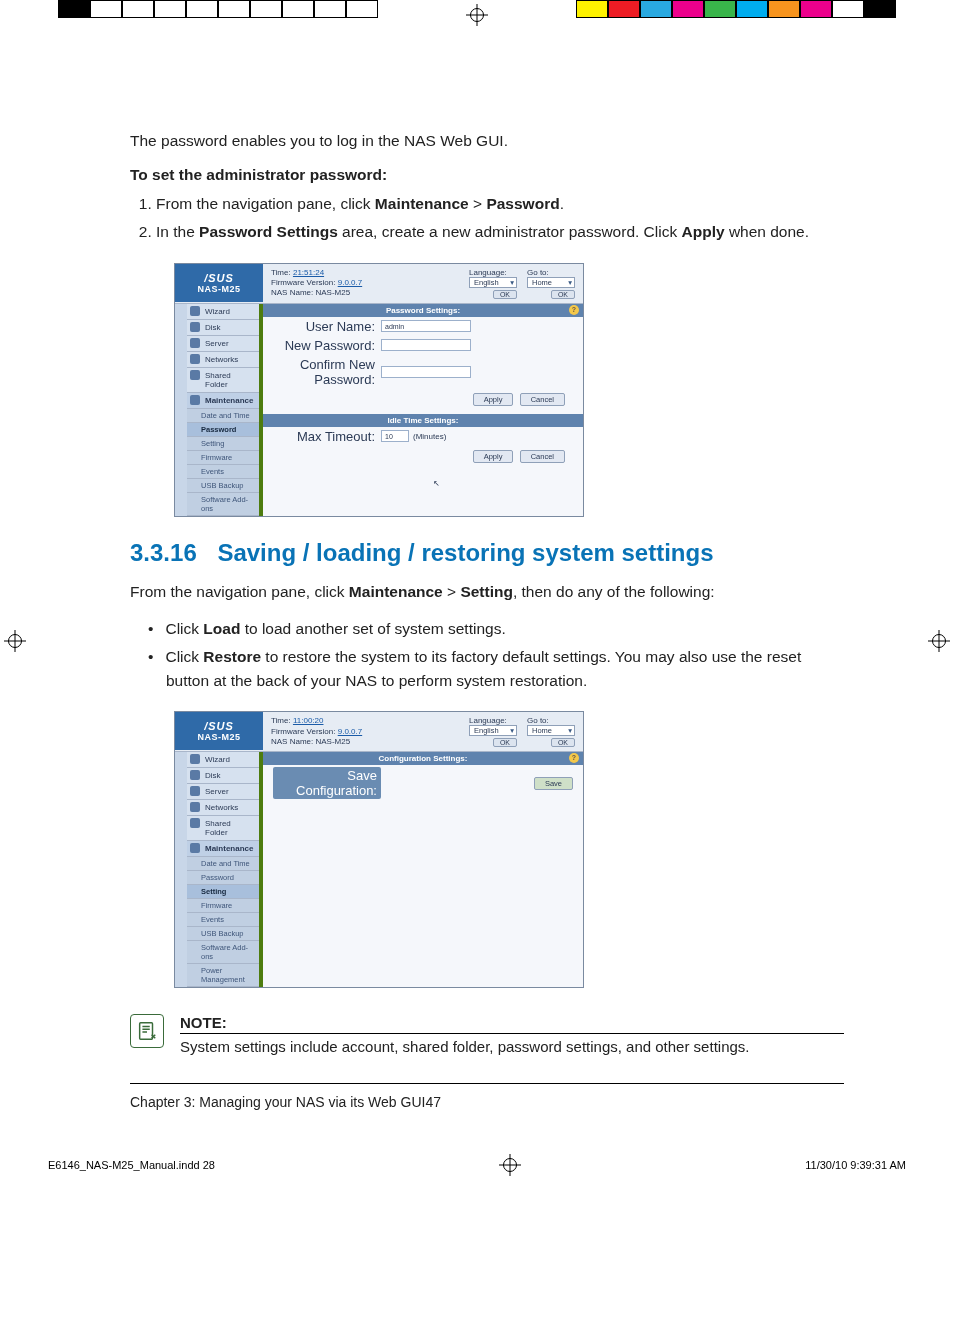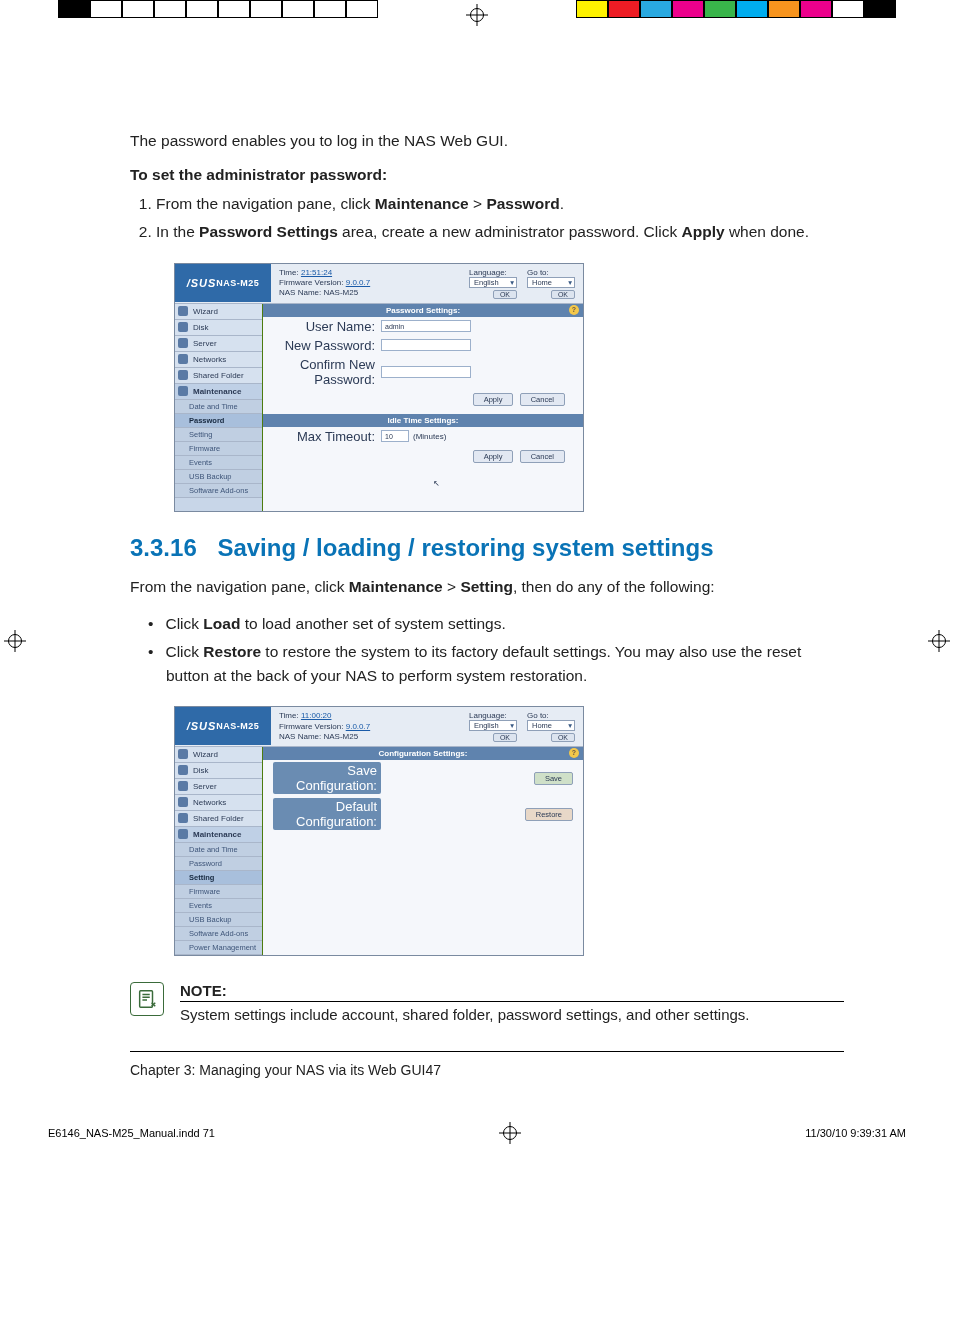--- a/index.html
+++ b/index.html
@@ -62,26 +62,26 @@
     font-family: Tahoma, Verdana, sans-serif;
     font-size: 8px;
     color: #2b3a55;
   }
   .shot-hdr {
     display: flex;
     background: #e6ecf4;
     border-bottom: 1px solid #a9b6ca;
   }
   .brand {
-    width: 96px; height: 38px;
+    width: 88px; height: 38px;
     background: #2f6aa8;
     color: #fff;
     font-weight: 700;
     font-size: 9px;
-    display: flex; flex-direction: row;
+    display: flex; flex-direction: column;
     align-items: center; justify-content: center;
     letter-spacing: 0.5px;
   }
   .brand .logo { font-size: 11px; font-style: italic; letter-spacing: 1px; }
   .hdr-mid { flex: 1; padding: 4px 8px; line-height: 1.3; }
   .hdr-right { display: flex; gap: 10px; padding: 4px 8px; align-items: flex-start; }
   .smbtn {
     display: inline-block;
     background: #dce4ef;
     border: 1px solid #8fa0b8;
@@ -92,22 +92,23 @@
     border: 1px solid #8fa0b8; background: #fff;
     padding: 0 14px 0 4px; font-size: 7.5px;
     display: inline-block; min-width: 48px; position: relative;
   }
   .drop::after { content: "▾"; position: absolute; right: 2px; top: 0; color: #3a5a85; }
 
   .shot-body { display: flex; min-height: 160px; }
   .nav {
     width: 88px;
     background: #c8d6e8;
-    border-right: 1px solid #4d7c0f;
+    border-right: 4px solid #4d7c0f;
     font-size: 8px;
+    padding-left: 12px;
   }
   .nav-item {
     padding: 3px 6px 3px 18px;
     border-bottom: 1px solid #a9b6ca;
     background: #d6e1ef;
     position: relative;
     color: #2b3a55;
   }
   .nav-item.sel { background: #bfd0e6; font-weight: 700; }
   .nav-sub {
@@ -375,25 +376,20 @@
       <div class="pane">
         <div class="panel-title">
           <span>Configuration Settings:</span>
           <span class="help">?</span>
         </div>
         <div class="form-row">
           <span class="lbl" style="background:#6a8cb2;color:#fff;padding:1px 4px;border-radius:2px">Save Configuration:</span>
           <span style="flex:1"></span>
           <span class="btn save">Save</span>
         </div>
-        <div class="form-row">
-          <span class="lbl" style="background:#6a8cb2;color:#fff;padding:1px 4px;border-radius:2px">Default Configuration:</span>
-          <span style="flex:1"></span>
-          <span class="btn restore">Restore</span>
-        </div>
       </div>
     </div>
   </div>
 
   <div class="note-block">
     <div class="note-icon">
       <svg viewBox="0 0 24 24" fill="none" stroke="#3a6b3a" stroke-width="1.6">
         <rect x="4" y="3" width="14" height="18" rx="1"></rect>
         <path d="M7 7h8M7 10h8M7 13h5"></path>
         <path d="M17 16l4 4M21 16l-4 4" stroke="#3a6b3a"></path>
@@ -407,18 +403,18 @@
 
   <hr class="rule">
   <div class="footer">
     <span>Chapter 3: Managing your NAS via its Web GUI</span>
     <span>47</span>
   </div>
 
 </div>
 
 <div class="indd-line">
-  <span>E6146_NAS-M25_Manual.indd   71</span>
+  <span>E6146_NAS-M25_Manual.indd   28</span>
   <span class="crosshair cross">
       <span class="ring"></span>
     </span>
   <span>11/30/10   9:39:31 AM</span>
 </div>
 
 </body></html>

